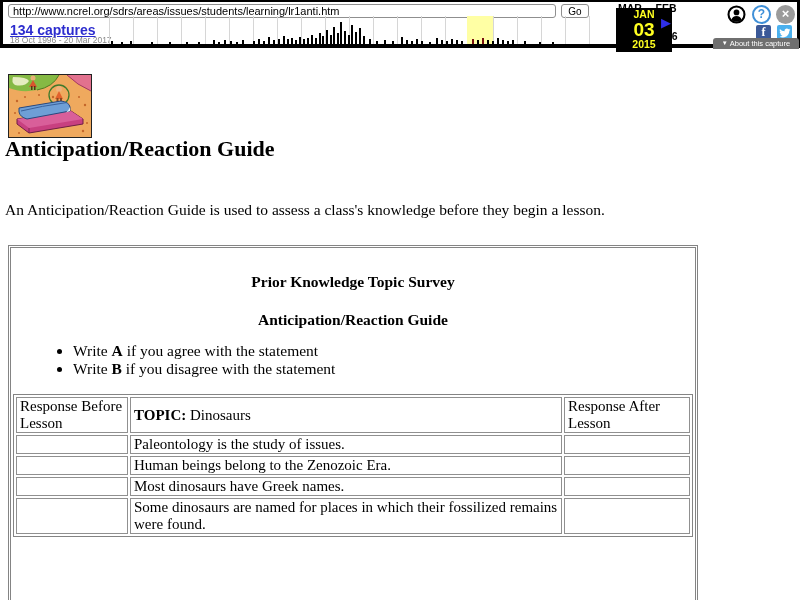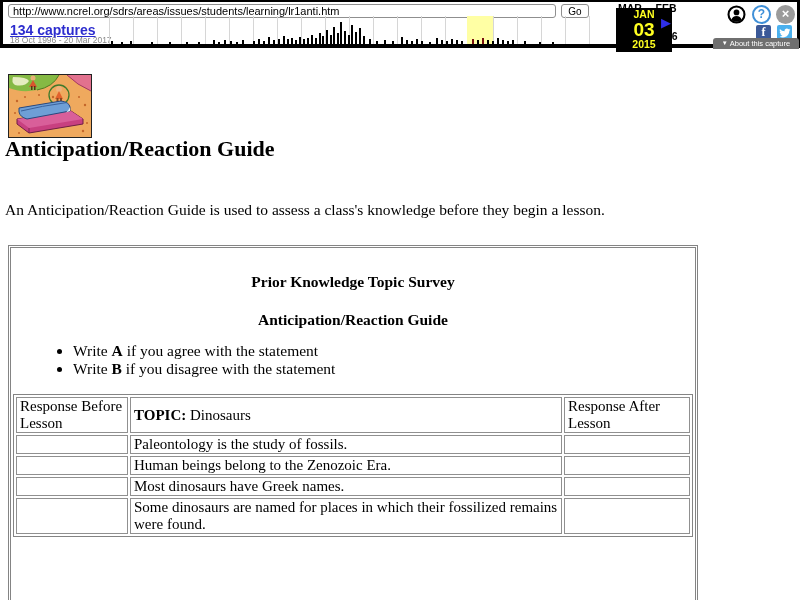--- a/index.html
+++ b/index.html
@@ -267,21 +267,21 @@
 
     <table class="survey-table">
       <tbody>
           <tr>
         <td class="c1">Response Before Lesson</td>
         <td class="c2"><b>TOPIC:</b><span> Dinosaurs</span></td>
         <td class="c3">Response After Lesson</td>
       </tr>
       <tr>
         <td class="c1"></td>
-        <td class="c2">Paleontology is the study of fossils.</td>
+        <td class="c2">Paleontology is the study of issues.</td>
         <td class="c3"></td>
       </tr>
       <tr>
         <td class="c1"></td>
         <td class="c2">Human beings belong to the Zenozoic Era.</td>
         <td class="c3"></td>
       </tr>
       <tr>
         <td class="c1"></td>
         <td class="c2">Most dinosaurs have Greek names.</td>

